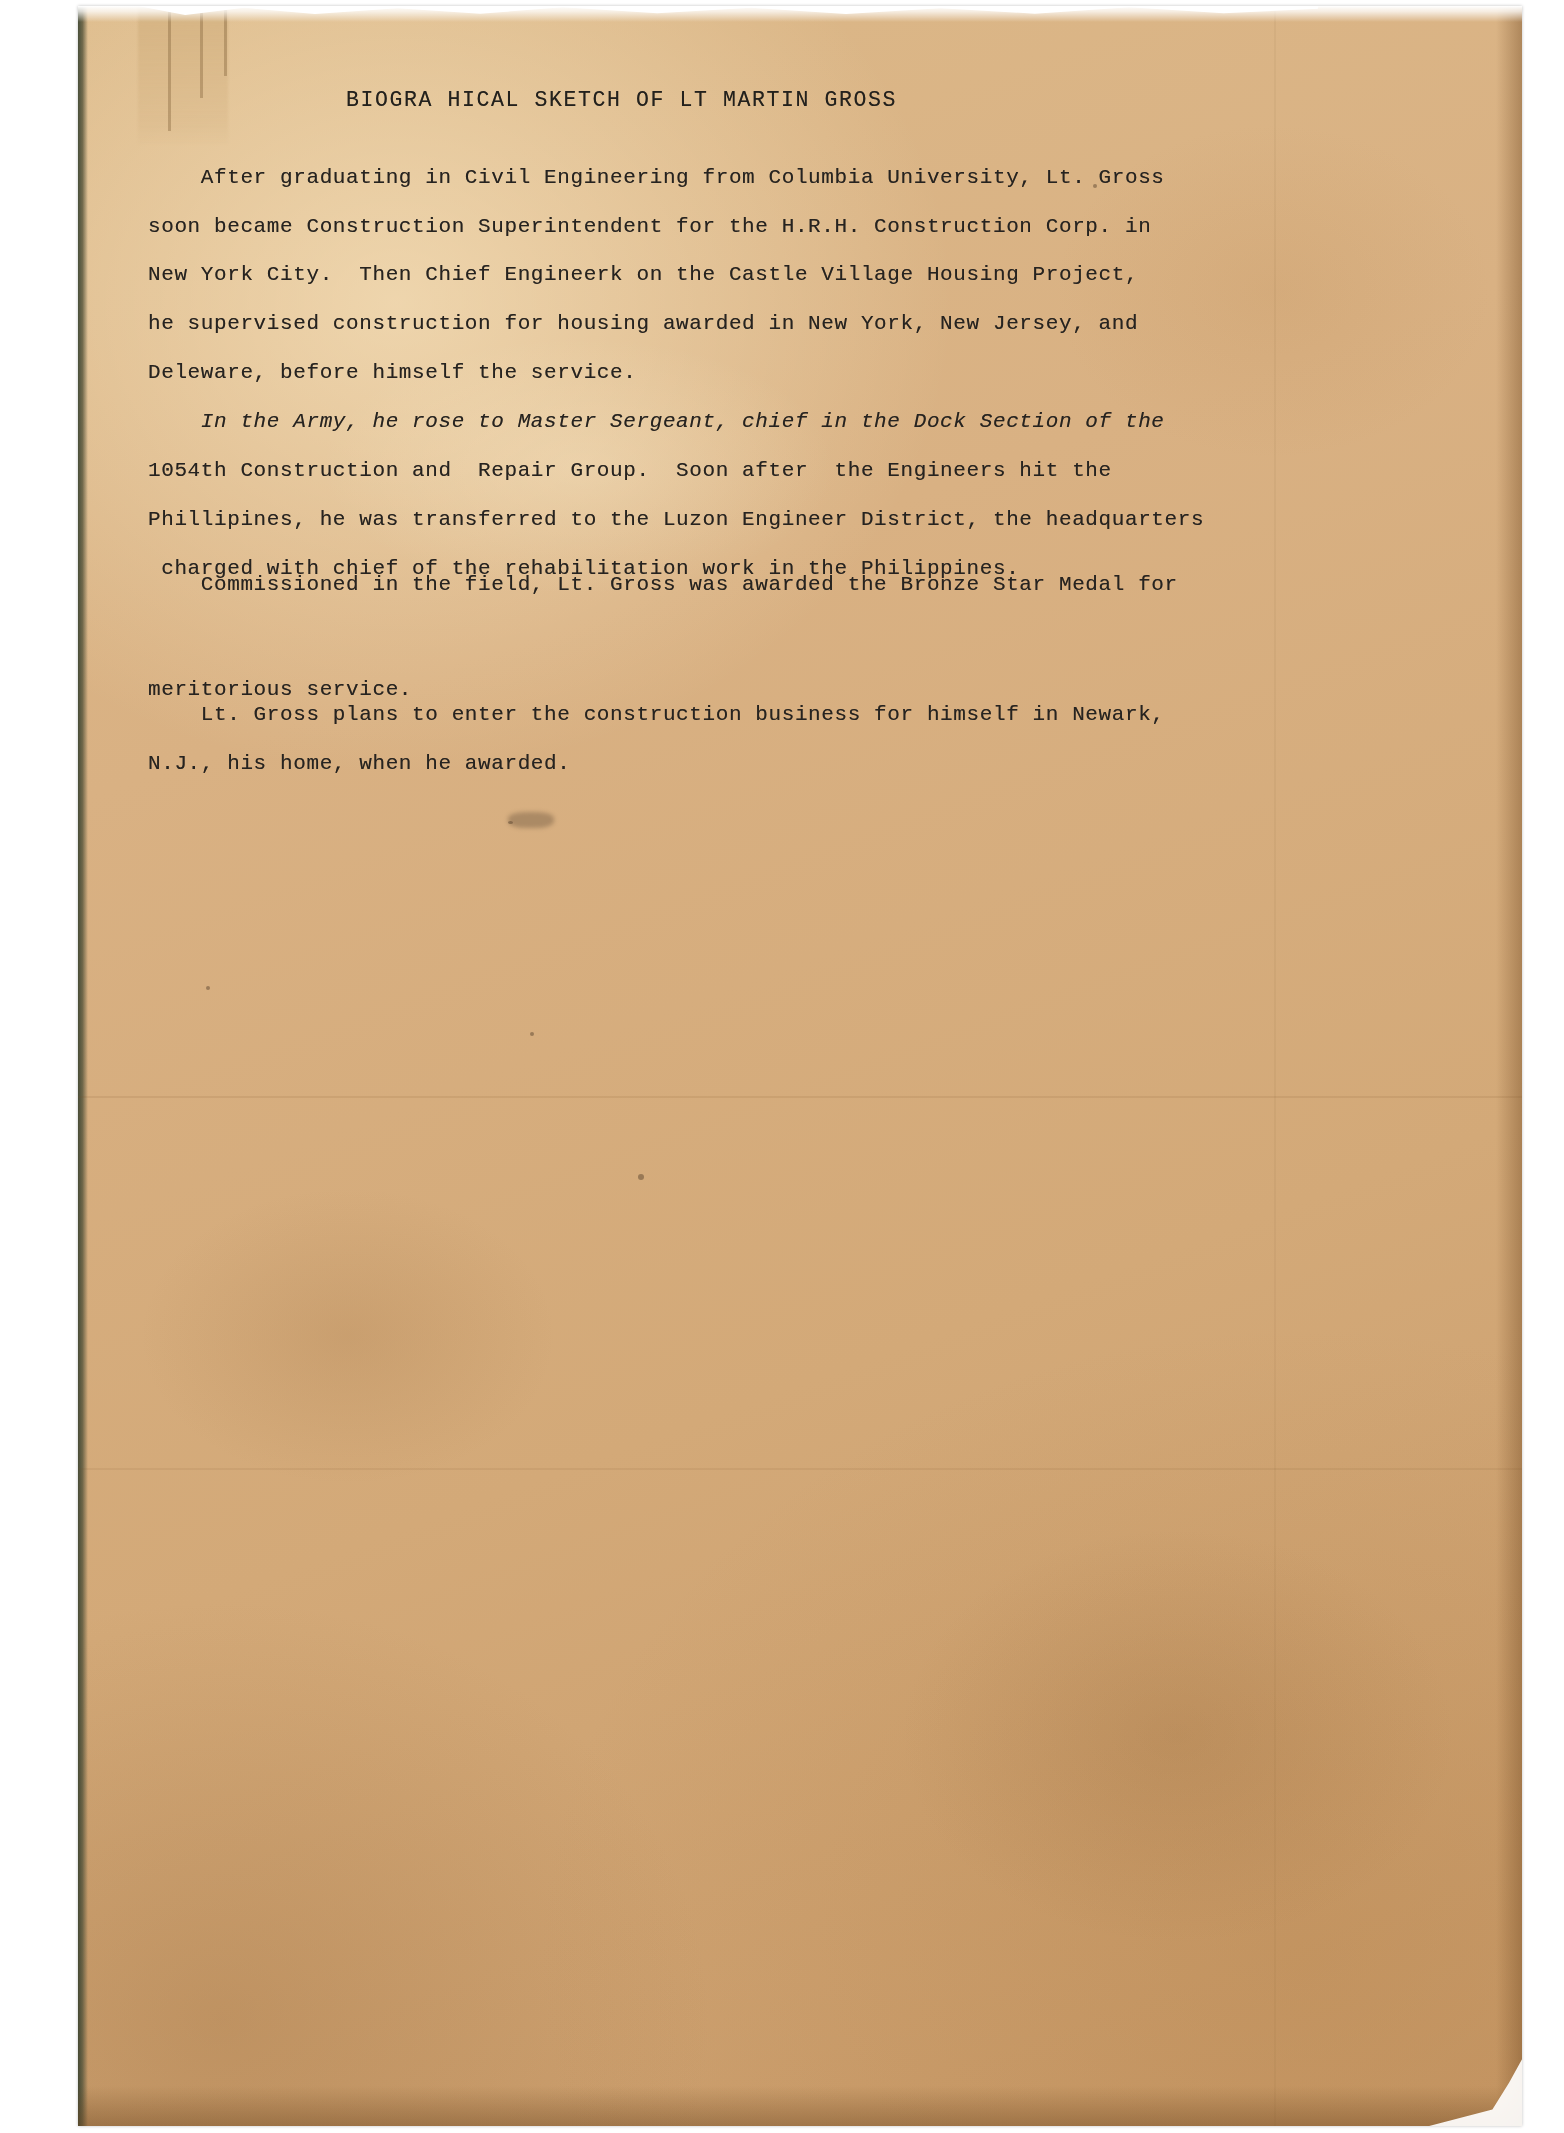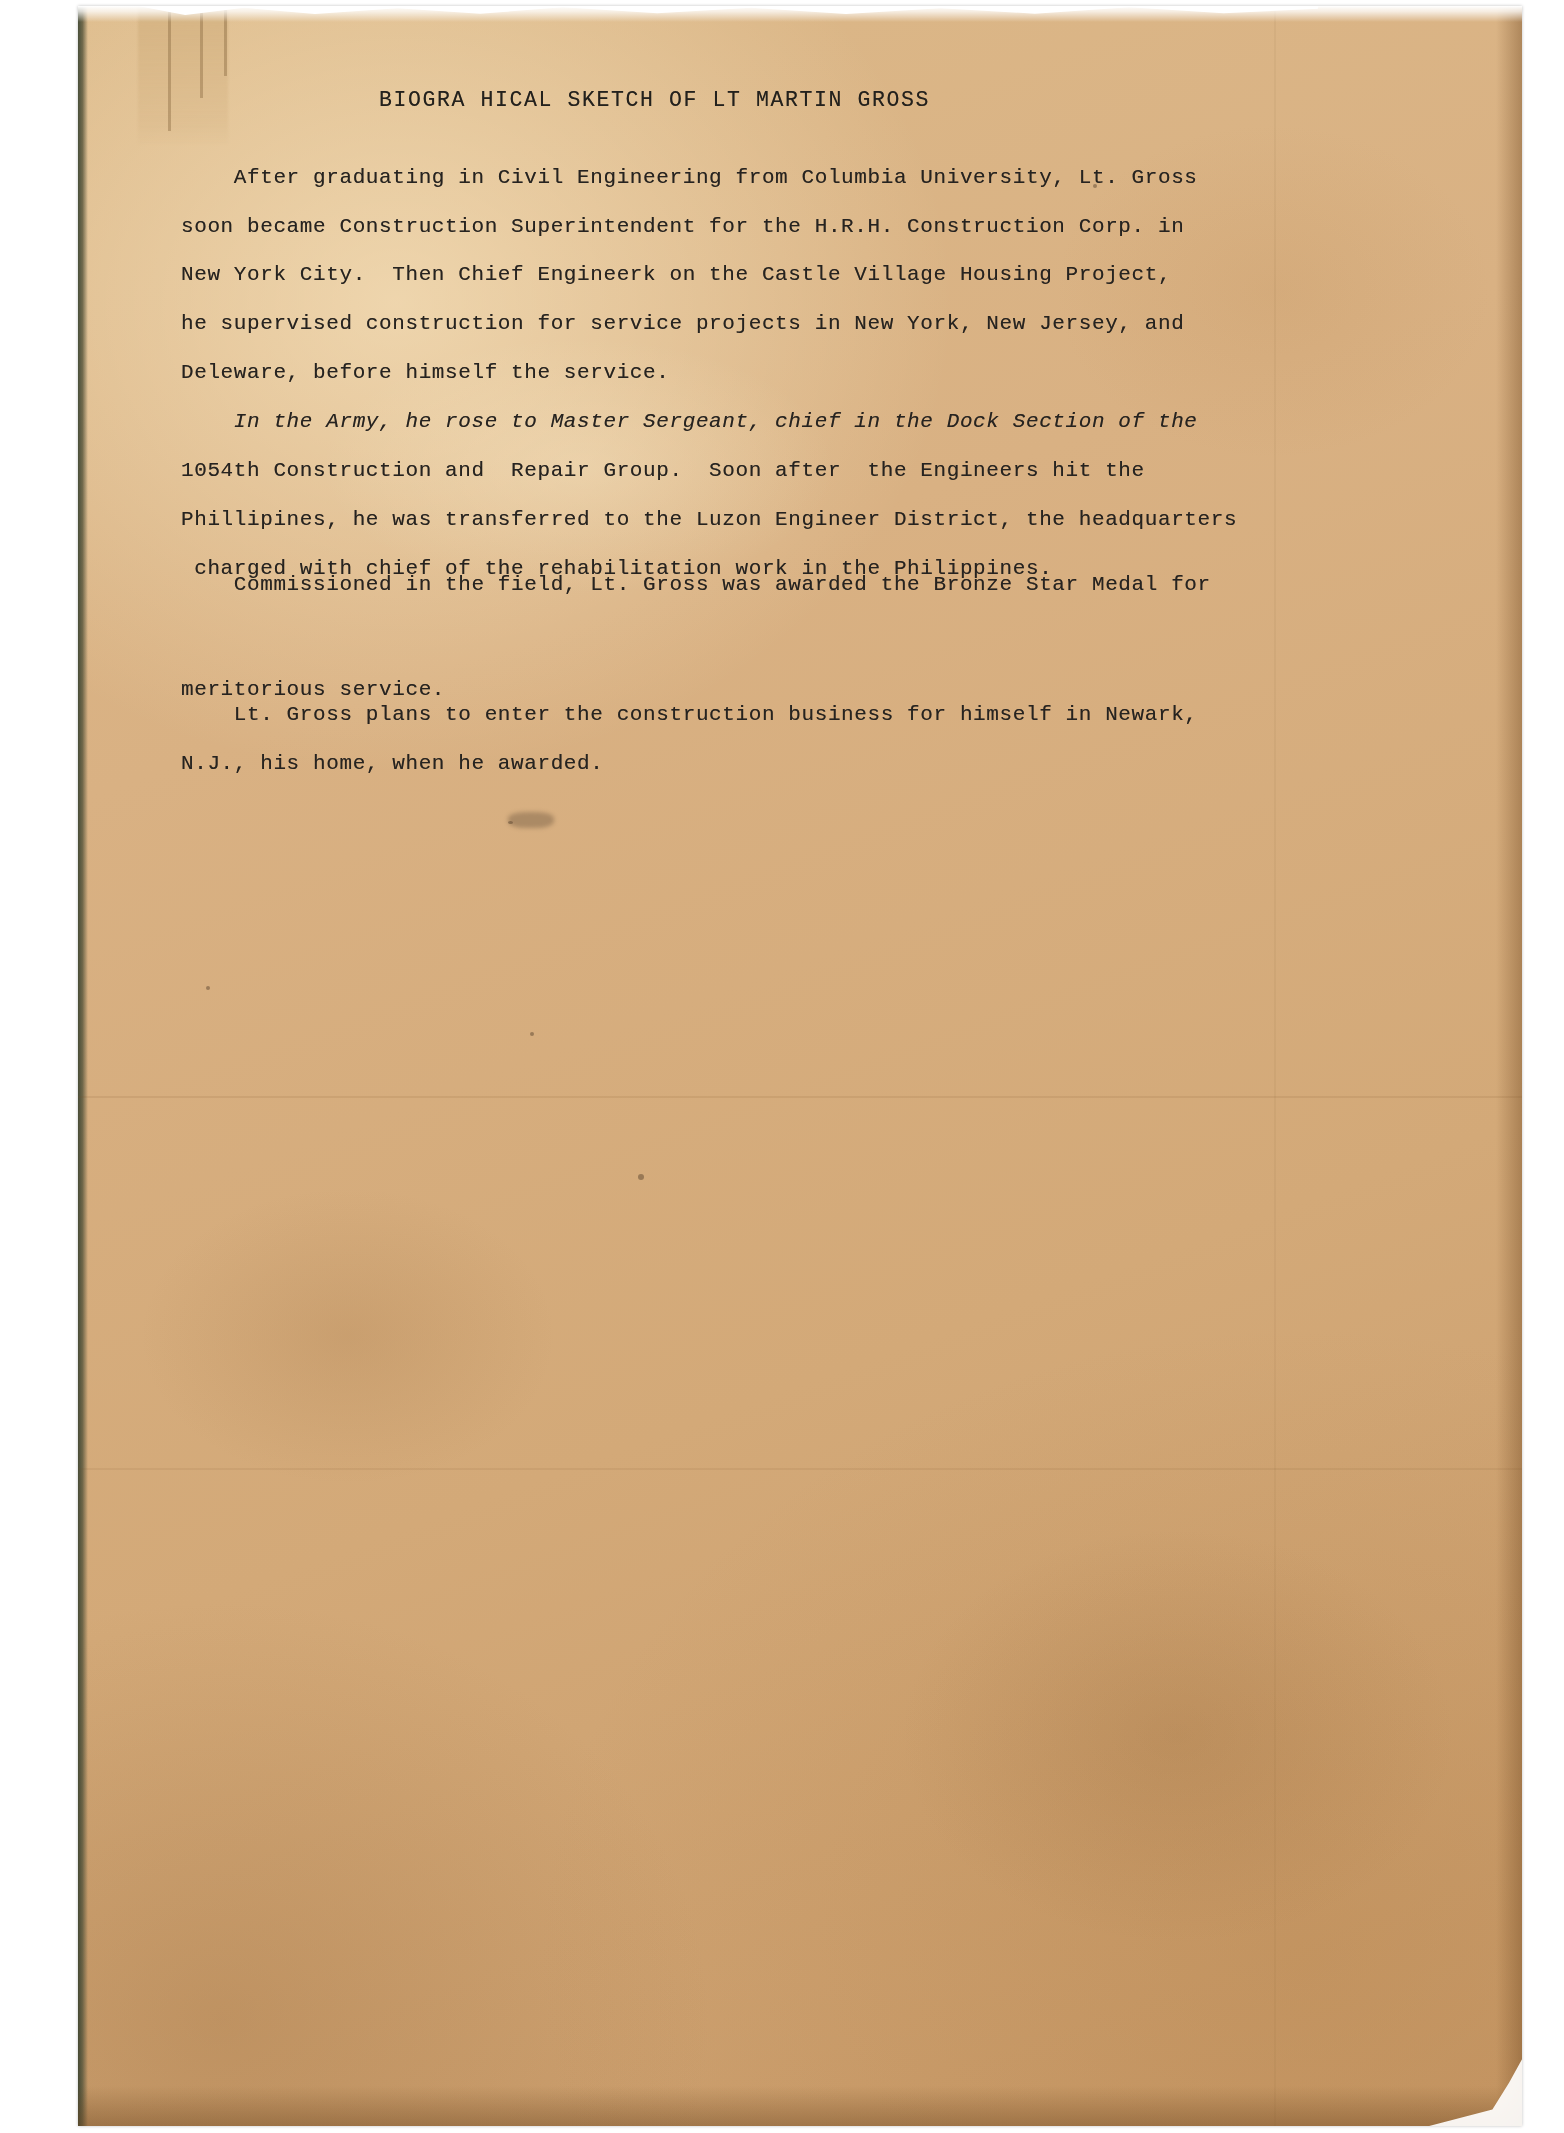--- a/index.html
+++ b/index.html
@@ -132,21 +132,20 @@
   
   #typed {
     position: absolute;
     left: 0;
     top: 0;
     width: 100%;
     height: 100%;
     color: #2a2723;
     font-family: "Liberation Mono", "DejaVu Sans Mono", monospace;
     text-shadow: 0 0 0.6px rgba(40,35,30,0.45);
-    margin-left: 33px;
   }
 
   #doc-title {
     position: absolute;
     left: 268px;
     top: 82px;
     font-size: 21.5px;
     letter-spacing: 1.6px;
     white-space: pre;
     color: #23211d;
@@ -215,21 +214,21 @@
     <div class="speck" style="left:1015px;top:178px;width:4px;height:4px;"></div>
 
     <div id="typed">
 
       <div id="doc-title">BIOGRA HICAL SKETCH OF LT MARTIN GROSS</div>
 
       <div class="para">
         <div class="tline" style="left:70px;top:160px;">    After graduating in Civil Engineering from Columbia University, Lt. Gross</div>
         <div class="tline" style="left:70px;top:209px;">soon became Construction Superintendent for the H.R.H. Construction Corp. in</div>
         <div class="tline" style="left:70px;top:257px;">New York City.  Then Chief Engineerk on the Castle Village Housing Project,</div>
-        <div class="tline" style="left:70px;top:306px;">he supervised construction for service projects in New York, New Jersey, and</div>
+        <div class="tline" style="left:70px;top:306px;">he supervised construction for housing awarded in New York, New Jersey, and</div>
         <div class="tline" style="left:70px;top:355px;">Deleware, before himself the service.</div>
       </div>
 
       <div class="para">
         <div class="tline" style="left:70px;top:404px;font-style:italic;">    In the Army, he rose to Master Sergeant, chief in the Dock Section of the</div>
         <div class="tline" style="left:70px;top:453px;">1054th Construction and  Repair Group.  Soon after  the Engineers hit the</div>
         <div class="tline" style="left:70px;top:502px;text-align:right;">Phillipines, he was transferred to the Luzon Engineer District, the headquarters</div>
         <div class="tline" style="left:70px;top:551px;"> charged with chief of the rehabilitation work in the Philippines.</div>
       </div>
 

